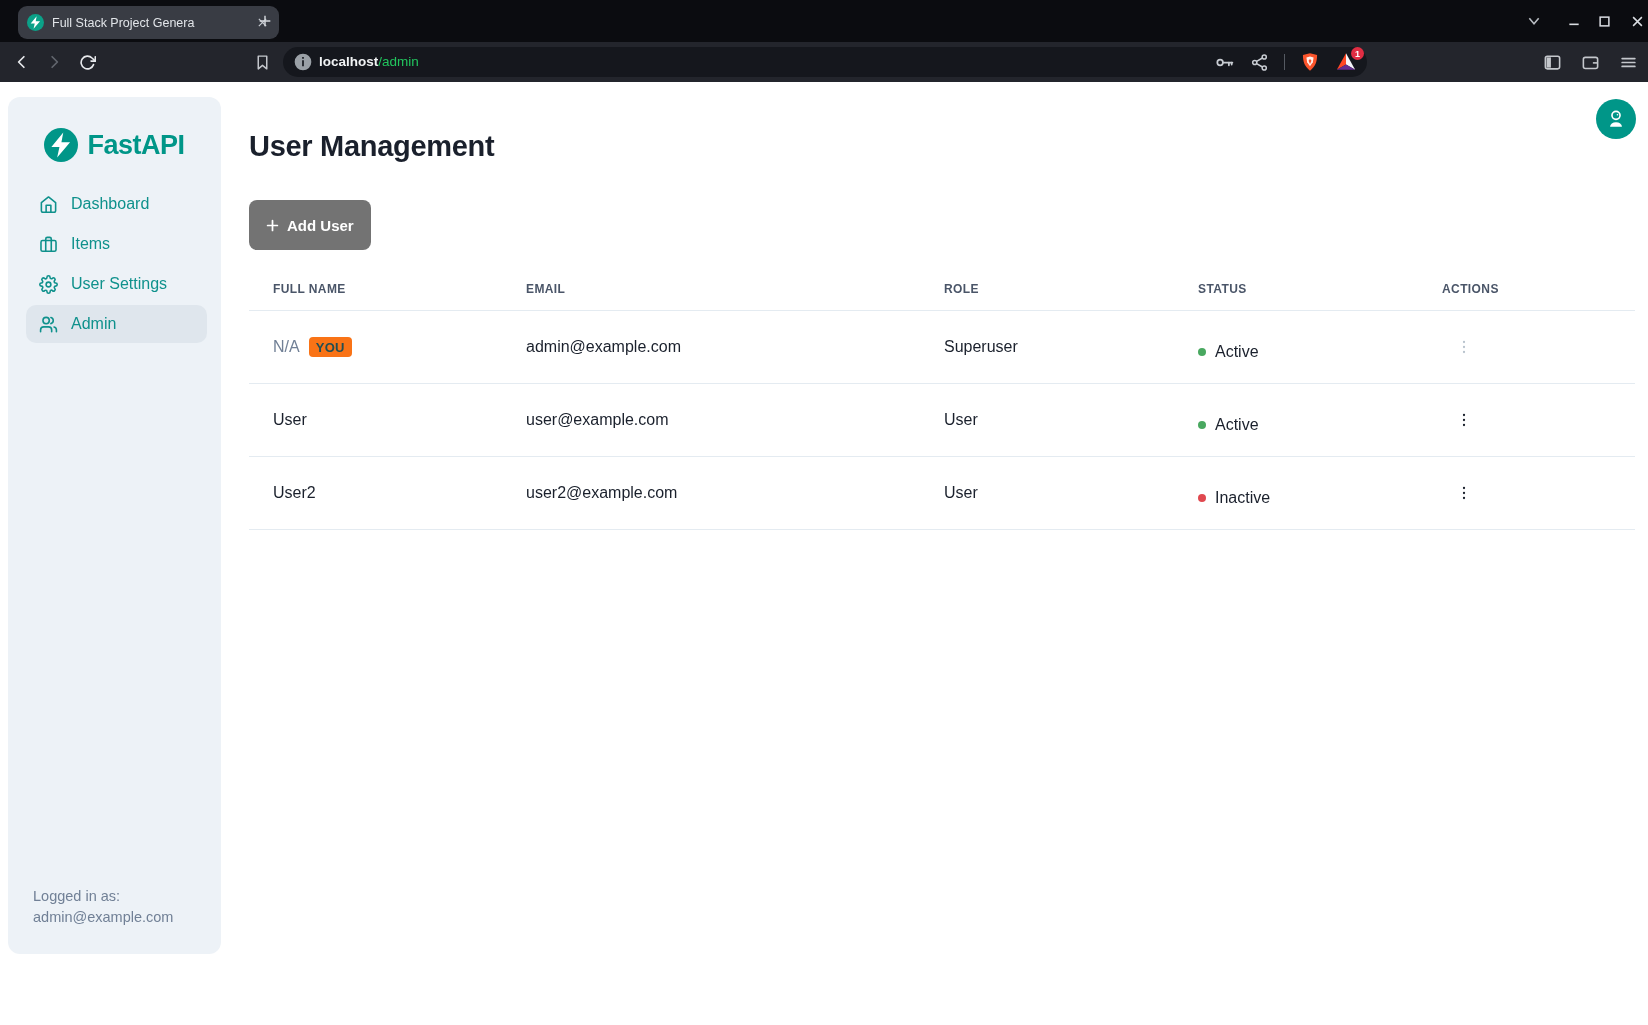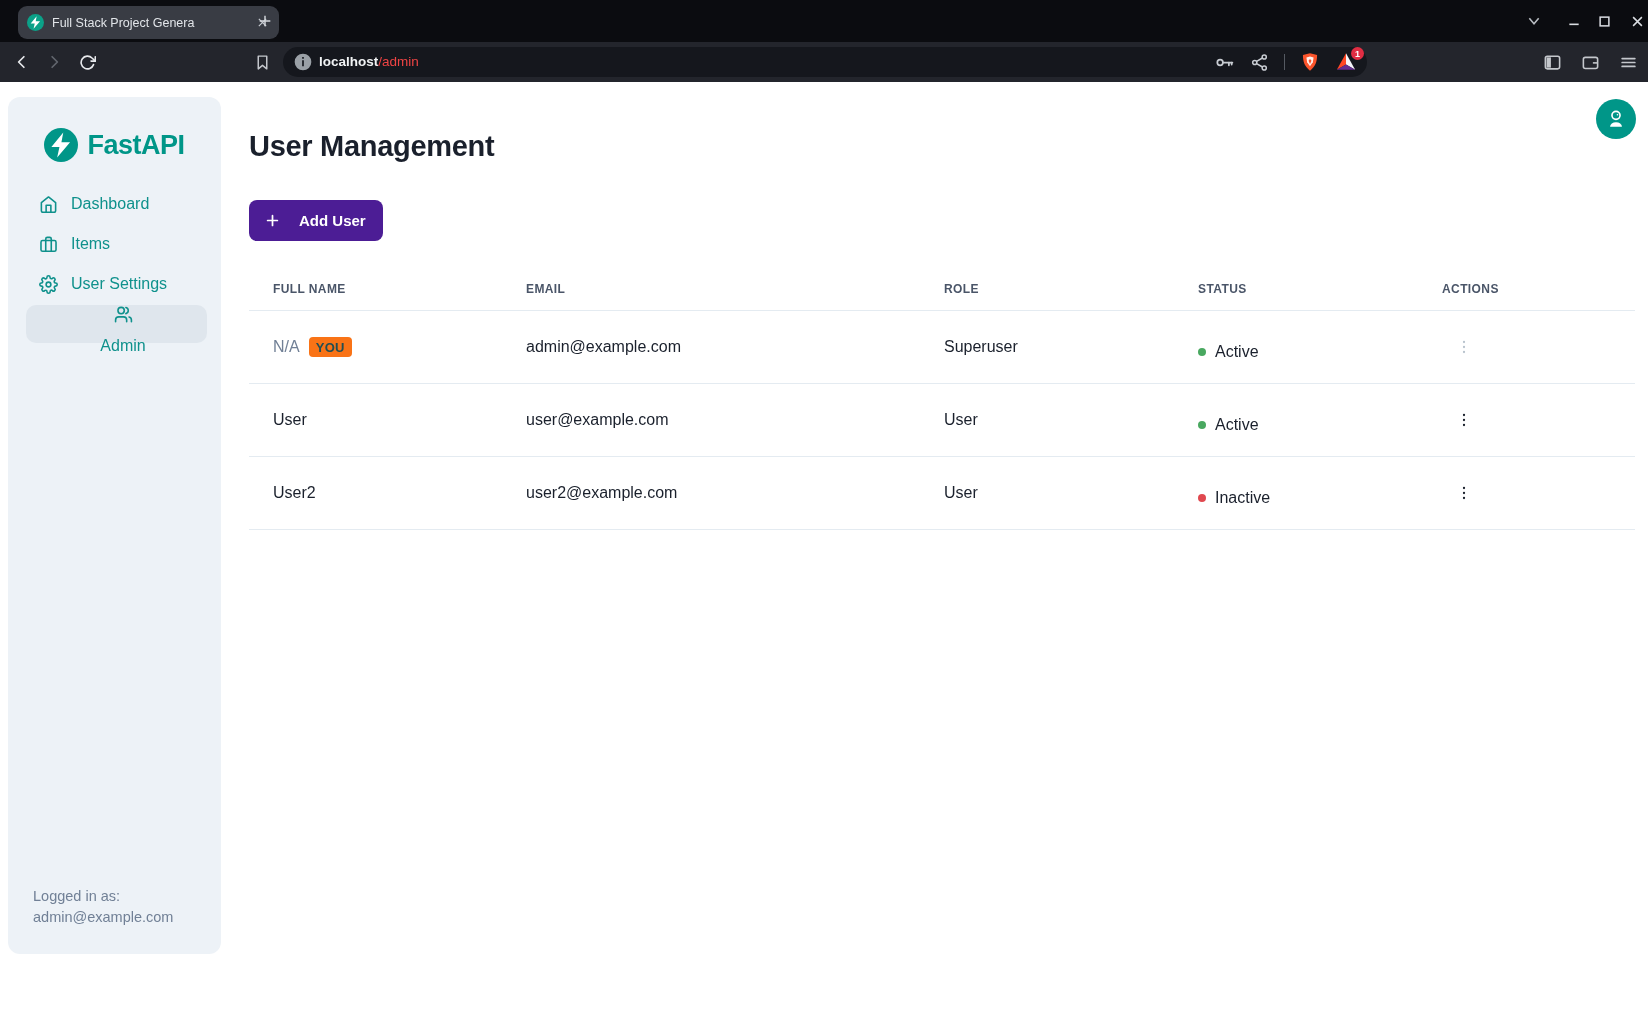--- a/index.html
+++ b/index.html
@@ -20,52 +20,52 @@
   .wbtn { position:absolute; top:9px; width:24px; height:24px; display:flex; align-items:center; justify-content:center; color:#dadde2; }
 
   
   .toolbar { position:absolute; left:0; top:42px; width:1648px; height:40px; background:#23252c; }
   .tbtn { position:absolute; top:8px; width:24px; height:24px; display:flex; align-items:center; justify-content:center; }
   .urlbar { position:absolute; left:283px; top:5px; width:1084px; height:30px; border-radius:15px;
             background:#15171d; }
   .url-info { position:absolute; left:10px; top:5px; width:20px; height:20px; }
   .url-text { position:absolute; left:36px; top:0; height:30px; line-height:30px; font-size:13.5px; }
   .url-host { color:#f1f3f4; font-weight:700; }
-  .url-path { color:#ef4444; }
+  .url-path { color:#22c55e; }
   .url-icons { position:absolute; right:10px; top:0; height:30px; display:flex; align-items:center; gap:15px; }
   .divider { width:1px; height:16px; background:#555a62; }
   .rewards-wrap { position:relative; width:22px; height:22px; }
   .badge-1 { position:absolute; top:-4px; right:-7px; min-width:13px; height:13px; border-radius:7px;
              background:#e12d43; color:#fff; font-size:9px; font-weight:700; display:flex;
              align-items:center; justify-content:center; padding:0 3px; }
   .panel-icons { position:absolute; right:8px; top:8px; display:flex; gap:14px; }
   .panel-icons > span { width:24px; height:24px; display:flex; align-items:center; justify-content:center; }
 
   
   .app { position:absolute; left:0; top:82px; width:1648px; height:943px; background:#ffffff; }
 
   .sidebar { position:absolute; left:8px; top:15px; width:213px; height:857px;
              background:#edf2f7; border-radius:12px; }
   .brand { position:absolute; left:0; top:31px; width:100%; display:flex; justify-content:center;
            align-items:center; gap:9px; }
   .brand-text { color:#009688; font-size:27px; font-weight:700; letter-spacing:-0.5px; }
   .nav { position:absolute; left:18px; right:14px; top:88px; display:flex; flex-direction:column; gap:2px; }
   .nav-item { height:38px; display:flex; align-items:center; gap:13px; padding-left:13px;
               border-radius:10px; color:#0f918c; font-size:16px; cursor:pointer; }
-  .nav-item.active { background:#dfe6ed;flex-direction:column; }
+  .nav-item.active { background:#dfe6ed; }
   .sfooter { position:absolute; left:25px; bottom:26px; color:#718096; font-size:14.5px; line-height:21px; }
 
   .avatar { position:absolute; right:12px; top:17px; width:40px; height:40px; border-radius:50%;
             background:#009688; display:flex; align-items:center; justify-content:center; cursor:pointer; }
 
   .page-title { position:absolute; left:249px; top:48px; font-size:29px; font-weight:700;
                 color:#1a202c; letter-spacing:-0.3px; }
-  .add-btn { position:absolute; left:249px; top:118px; height:41px; border-radius:8px;
-             background:#4c1d95; color:#fff; font-size:15px; font-weight:700; border:none;
-             display:flex; align-items:center; gap:20px; padding:0 17px; cursor:pointer;
+  .add-btn { position:absolute; left:249px; top:118px; height:50px; border-radius:8px;
+             background:#737373; color:#fff; font-size:15px; font-weight:700; border:none;
+             display:flex; align-items:center; gap:8px; padding:0 17px; cursor:pointer;
              font-family:"Liberation Sans", sans-serif; }
 
   .table { position:absolute; left:249px; top:186px; width:1386px; }
   .thead, .trow { display:grid; grid-template-columns:253px 418px 254px 244px 1fr;
                   align-items:center; padding-left:24px; border-bottom:1px solid #e4ebf1; }
   .thead { height:43px; font-size:12px; font-weight:700; letter-spacing:0.4px; color:#4a5568; }
   .trow  { height:73px; font-size:16px; color:#1a202c; }
   .cell-name { display:flex; align-items:center; gap:9px; }
   .muted { color:#718096; }
   .you-badge { background:#f97316; color:#234e52; font-size:13px; font-weight:700;

